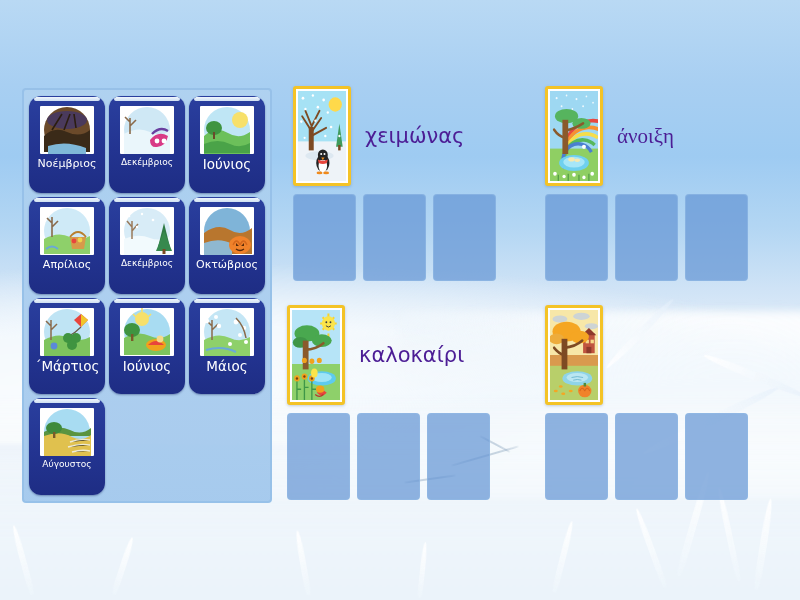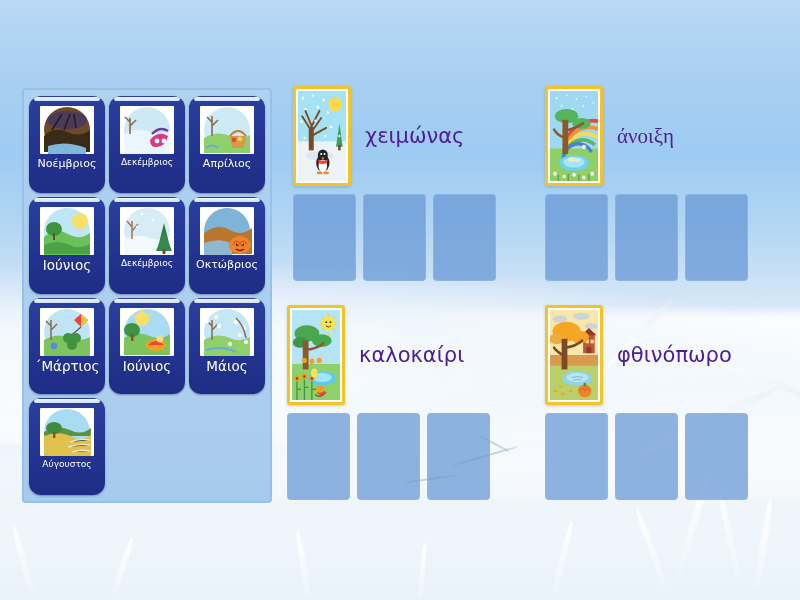--- a/index.html
+++ b/index.html
@@ -192,44 +192,44 @@
           <circle cx="37" cy="35" r="2.4" fill="#fff"></circle>
           <circle cx="44" cy="35" r="2.4" fill="#fff"></circle>
           <path d="M32 28 q8 -8 16 -3" stroke="#6a3fa0" stroke-width="2.4" fill="none"></path>
         </svg>
       </div>
       <div class="card-label lab-sm">Δεκέμβριος</div>
     </div>
     <div class="month-card">
       <div class="card-thumb">
         <svg viewBox="0 0 54 48" preserveAspectRatio="none">
+          <circle cx="27" cy="24" r="23" fill="#bfe6f5"></circle>
+          <circle cx="40" cy="14" r="8" fill="#f7e06a"></circle>
+          <path d="M4 30 q12 -10 24 -3 q11 7 22 -1 v22 H4 Z" fill="#6cc05a"></path>
+          <path d="M4 38 q14 -6 26 0 q10 5 20 -1 v10 H4 Z" fill="#4aa348"></path>
+          <ellipse cx="14" cy="22" rx="8" ry="7" fill="#3f9440"></ellipse>
+          <rect x="13" y="26" width="2" height="7" fill="#6b4a2a"></rect>
+        </svg>
+      </div>
+      <div class="card-label lab-lg">Ιούνιος</div>
+    </div>
+    <div class="month-card">
+      <div class="card-thumb">
+        <svg viewBox="0 0 54 48" preserveAspectRatio="none">
           <circle cx="27" cy="24" r="23" fill="#cfeaf7"></circle>
           <path d="M4 32 q14 -8 26 -2 q10 5 20 -1 v18 H4 Z" fill="#8ed06a"></path>
           <path d="M12 10 v20 M12 16 l-5 -5 M12 20 l6 -6" stroke="#8a6a4a" stroke-width="1.6" fill="none"></path>
           <path d="M30 30 h16 l-2 12 h-12 Z" fill="#d79a4a"></path>
           <path d="M30 30 q8 -10 16 0" stroke="#b8802f" stroke-width="1.8" fill="none"></path>
           <circle cx="34" cy="34" r="2.4" fill="#e8453c"></circle>
           <circle cx="40" cy="33" r="2.4" fill="#f0d24a"></circle>
           <path d="M6 42 q6 -5 12 0" stroke="#6aa8d8" stroke-width="2" fill="none"></path>
         </svg>
       </div>
       <div class="card-label lab-md">Απρίλιος</div>
-    </div>
-    <div class="month-card">
-      <div class="card-thumb">
-        <svg viewBox="0 0 54 48" preserveAspectRatio="none">
-          <circle cx="27" cy="24" r="23" fill="#bfe6f5"></circle>
-          <circle cx="40" cy="14" r="8" fill="#f7e06a"></circle>
-          <path d="M4 30 q12 -10 24 -3 q11 7 22 -1 v22 H4 Z" fill="#6cc05a"></path>
-          <path d="M4 38 q14 -6 26 0 q10 5 20 -1 v10 H4 Z" fill="#4aa348"></path>
-          <ellipse cx="14" cy="22" rx="8" ry="7" fill="#3f9440"></ellipse>
-          <rect x="13" y="26" width="2" height="7" fill="#6b4a2a"></rect>
-        </svg>
-      </div>
-      <div class="card-label lab-lg">Ιούνιος</div>
     </div>
     <div class="month-card">
       <div class="card-thumb">
         <svg viewBox="0 0 54 48" preserveAspectRatio="none">
           <circle cx="27" cy="24" r="23" fill="#d8ecf7"></circle>
           <path d="M4 32 q14 -6 26 -1 q10 4 20 -2 v19 H4 Z" fill="#f2fafd"></path>
           <path d="M38 40 L44 16 L50 40 Z" fill="#2f7a46"></path>
           <path d="M36 44 L44 24 L52 44 Z" fill="#36894e"></path>
           <rect x="42.5" y="42" width="3" height="5" fill="#7a4a22"></rect>
           <path d="M12 14 v18 M12 20 l-5 -6 M12 24 l6 -7" stroke="#9a7a5a" stroke-width="1.5" fill="none"></path>
@@ -524,20 +524,19 @@
           <ellipse cx="25" cy="90" rx="2.4" ry="1.4"></ellipse>
             <ellipse cx="13" cy="85" rx="2.2" ry="1.3"></ellipse>
         </g>
         <g>
           <ellipse cx="42" cy="90" rx="8" ry="7" fill="#f0822a"></ellipse>
           <path d="M36 90 q3 -6 6 0 M42 90 q3 -6 6 0" stroke="#d4661c" stroke-width="1.2" fill="none"></path>
           <rect x="40.6" y="81" width="3" height="4" fill="#4f8c3a"></rect>
         </g>
       </svg>
     </div>
-    <div class="season-label">φθινόπωρο</div>
   </div>
   <div class="slot-row">
     <div class="drop-slot"></div>
     <div class="drop-slot"></div>
     <div class="drop-slot"></div>
   </div>
 </div>
 
 </body></html>

